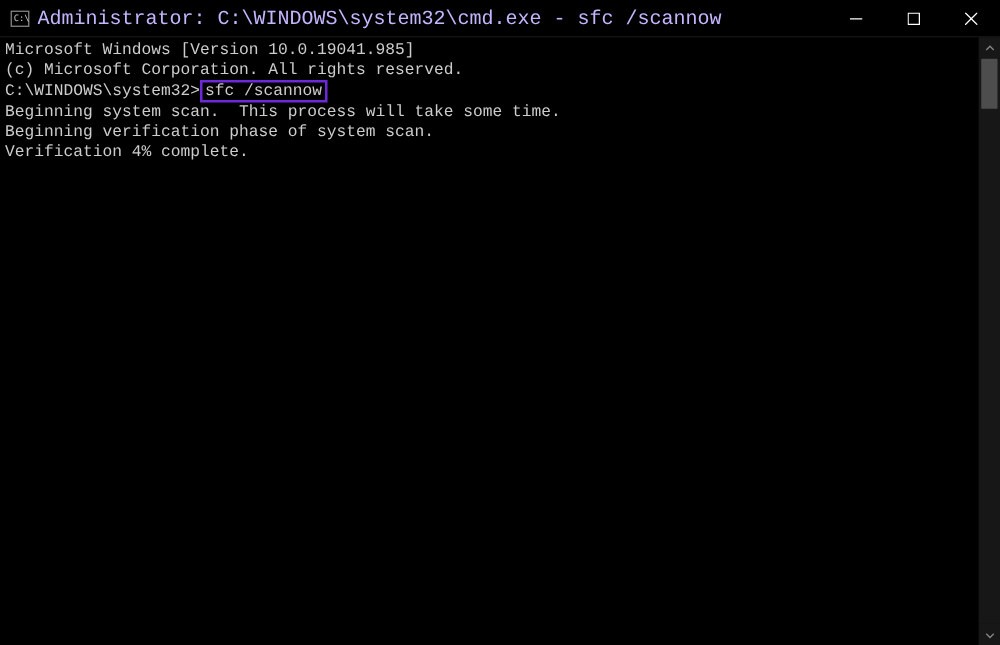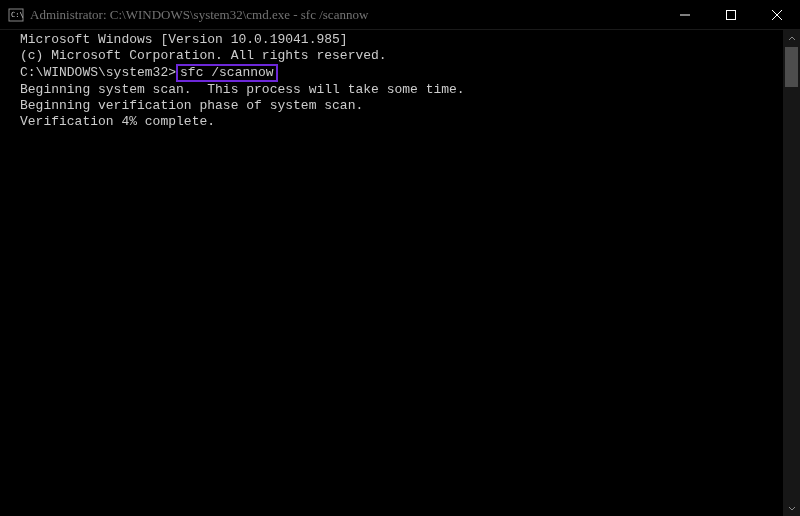--- a/index.html
+++ b/index.html
@@ -36,23 +36,23 @@
       margin-right: 6px;
       display: flex;
       align-items: center;
       justify-content: center;
     }
     .app-icon svg {
       width: 16px;
       height: 16px;
     }
     .title-text {
-      color: #737373;
-      font-size: 13px;
-      font-family: Liberation Serif, serif;
+      color: #c4b5fd;
+      font-size: 16px;
+      font-family: Liberation Mono, monospace;
       flex: 1;
       white-space: nowrap;
       overflow: hidden;
     }
     .window-controls {
       display: flex;
       height: 100%;
     }
     .win-btn {
       width: 46px;
@@ -79,21 +79,20 @@
       background: #000;
       color: #ccc;
       font-size: 13px;
       line-height: 16px;
       padding: 2px 4px;
       font-family: Consolas, 'Courier New', monospace;
       white-space: pre;
     }
     .terminal .line {
       display: block;
-      margin-left: 16px;
     }
     .highlight-box {
       border: 2px solid #6d28d9;
       padding: 0 2px;
       display: inline-block;
       line-height: 14px;
     }
     .scrollbar {
       width: 17px;
       background: #171717;

